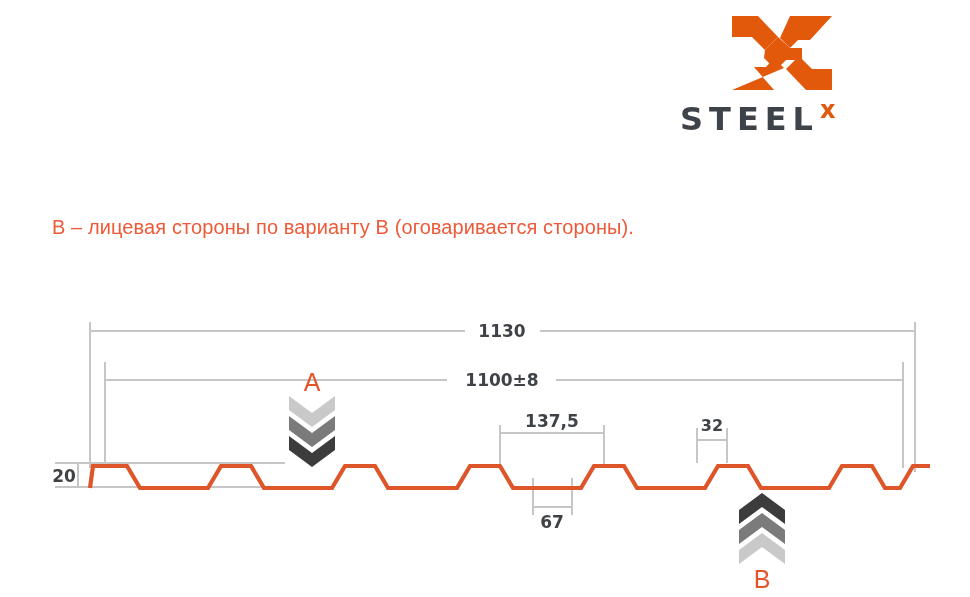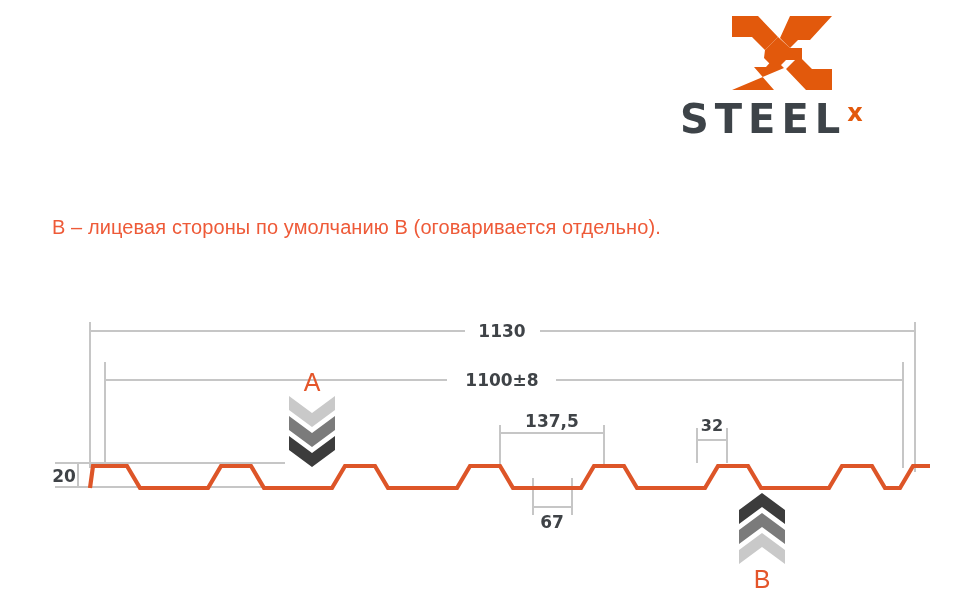--- a/index.html
+++ b/index.html
@@ -36,21 +36,21 @@
   #logo-wordmark {
     position: absolute;
     left: 0px;
     top: 82px;
     width: 230px;
     height: 46px;
     white-space: nowrap;
   }
   .word-steel {
     font-family: "DejaVu Sans", sans-serif;
-    font-size: 40px;
+    font-size: 32px;
     font-weight: 700;
     letter-spacing: 6px;
     color: #3d4348;
     line-height: 46px;
     vertical-align: baseline;
   }
   .word-x {
     font-family: "DejaVu Sans", sans-serif;
     font-size: 24px;
     font-weight: 700;
@@ -123,21 +123,21 @@
         </g>
       </svg>
     </div>
 
     <div id="logo-wordmark">
       <span class="word-steel">STEEL</span><span class="word-x">x</span>
     </div>
 
   </div>
 
-  <div class="note" id="note-b">B – лицевая стороны по умолчанию B (оговаривается отдельно).</div>
+  <div class="note" id="note-b">B – лицевая стороны по варианту B (оговаривается стороны).</div>
 
   <div id="drawing">
     <svg width="970" height="297" viewBox="0 0 970 297" xmlns="http://www.w3.org/2000/svg">
 
       <g stroke="#c6c6c6" stroke-width="1.4" fill="none" shape-rendering="crispEdges">
 
         <line x1="90" y1="22" x2="90" y2="168"></line>
 
         <line x1="105" y1="62" x2="105" y2="168"></line>
 

